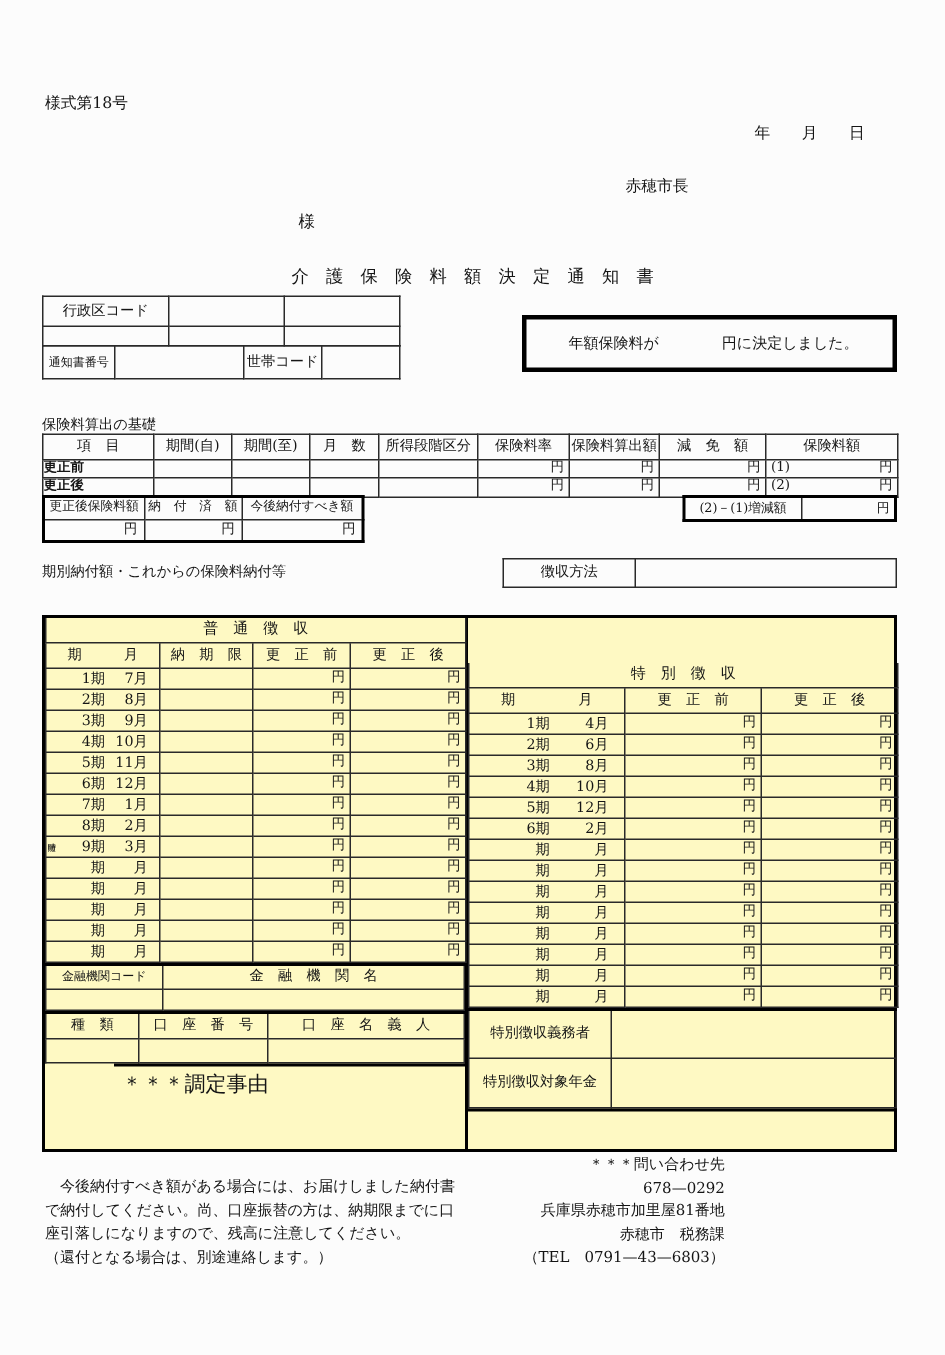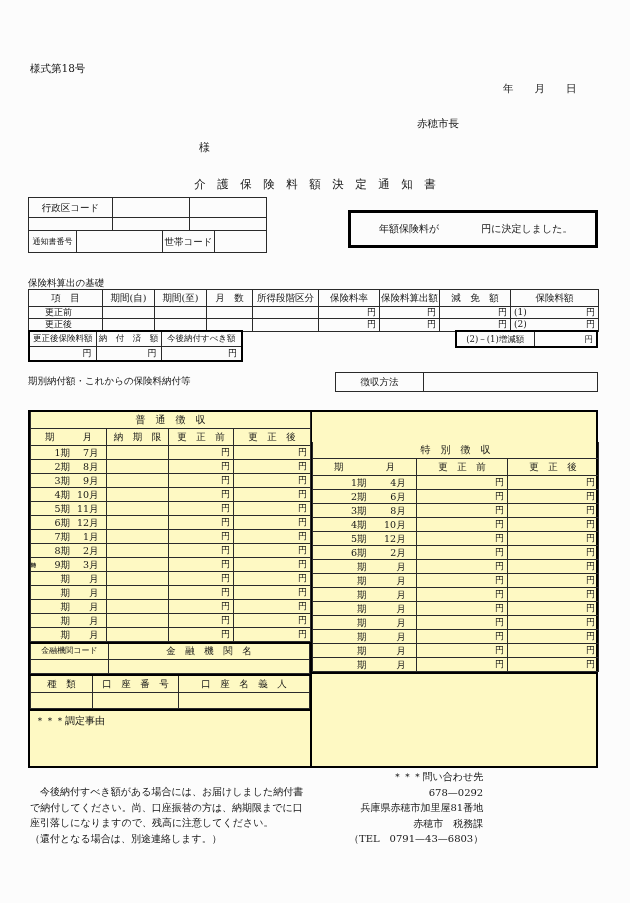--- a/index.html
+++ b/index.html
@@ -33,21 +33,21 @@
             display:flex; align-items:center; background:#fcfcfc; }
   .annual .pre { margin-left:28px; }
   .annual .suf { margin-left:42px; }
 
   .sec-label { font-size:9.5px; }
   .calc-label { left:28px; top:277px; }
   .calc { left:28px; top:289px; }
   .calc table { width:570px;border-radius:13px; }
   .calc .hdr td { height:17px; text-align:center; }
   .calc .d td { height:12px; font-size:9px; }
-  .calc .d .lab { padding-left:16px; }
+  .calc .d .lab { padding-left:0;font-weight:bold; }
   .yen { text-align:right; padding-right:3px; font-size:9px; }
   .split { text-align:right; padding-right:3px; }
   .split .no { float:left; padding-left:3px; }
 
   .subsum { left:28px; top:330px; }
   .subsum table { width:213px; border:2px solid #000; }
   .subsum td { height:15px; text-align:center; font-size:8.5px; }
   .subsum .vals td { text-align:right; padding-right:4px; font-size:9px; }
 
   .diffbox { left:455px; top:330px; }
@@ -79,21 +79,21 @@
   .pmhdr span { flex:1; text-align:center; }
   .marker { position:absolute; left:0px; top:0px; font-size:5.5px; line-height:6px;
             writing-mode:vertical-rl; text-orientation:upright; letter-spacing:-1px; }
   .bank-table { width:100%; border-top:2px solid #000; }
   .bank-table .h td { height:17px; text-align:center; }
   .bank-table .e td { height:14px; }
   .bank-table .sm { font-size:8px; }
   .acct-table { width:100%; border-top:2px solid #000; }
   .acct-table .h td { height:17px; text-align:center;margin-top:24px; }
   .acct-table .e td { height:16px; }
-  .reason-cell { flex:1; border-top:2px solid #000; padding:3px 0 0 5px; font-size:10px; }
+  .reason-cell { flex:1; border-top:2px solid #000; padding:3px 0 0 5px; font-size:14px;margin-left:46px; }
   .sc-table { width:100%; border-top:2px solid #000; }
   .sc-table td { height:33px; }
   .sc-table .lab { text-align:center; width:95px; font-size:9.5px; }
   .right-empty { flex:1; border-top:2px solid #000; }
 
   .notes { left:30px; top:784px; width:335px; font-size:10px; line-height:15.5px; }
   .contact { left:314px; top:769px; font-size:10px; line-height:15.5px;text-align:right; }
   .contact .l0 { padding-left:44px; }
   .contact .l1 { padding-left:17px; }
   .contact .l2 { padding-left:17px; }
@@ -675,20 +675,32 @@
               <div class="pmwrap">
                 <span class="p">期</span>
                 <span class="m">月</span>
               </div>
             </td>
             <td class="yen">円</td>
             <td class="yen">円</td>
           </tr>
         </tbody>
     </table>
+    <table class="sc-table">
+      <tbody>
+          <tr>
+        <td class="lab">特別徴収義務者</td>
+        <td></td>
+      </tr>
+      <tr>
+        <td class="lab">特別徴収対象年金</td>
+        <td></td>
+      </tr>
+    </tbody>
+      </table>
     <div class="right-empty"></div>
   </div>
 </div>
 
 <div class="abs notes">
   <div>　今後納付すべき額がある場合には、お届けしました納付書</div>
   <div>で納付してください。尚、口座振替の方は、納期限までに口</div>
   <div>座引落しになりますので、残高に注意してください。</div>
   <div>（還付となる場合は、別途連絡します。）</div>
 </div>

